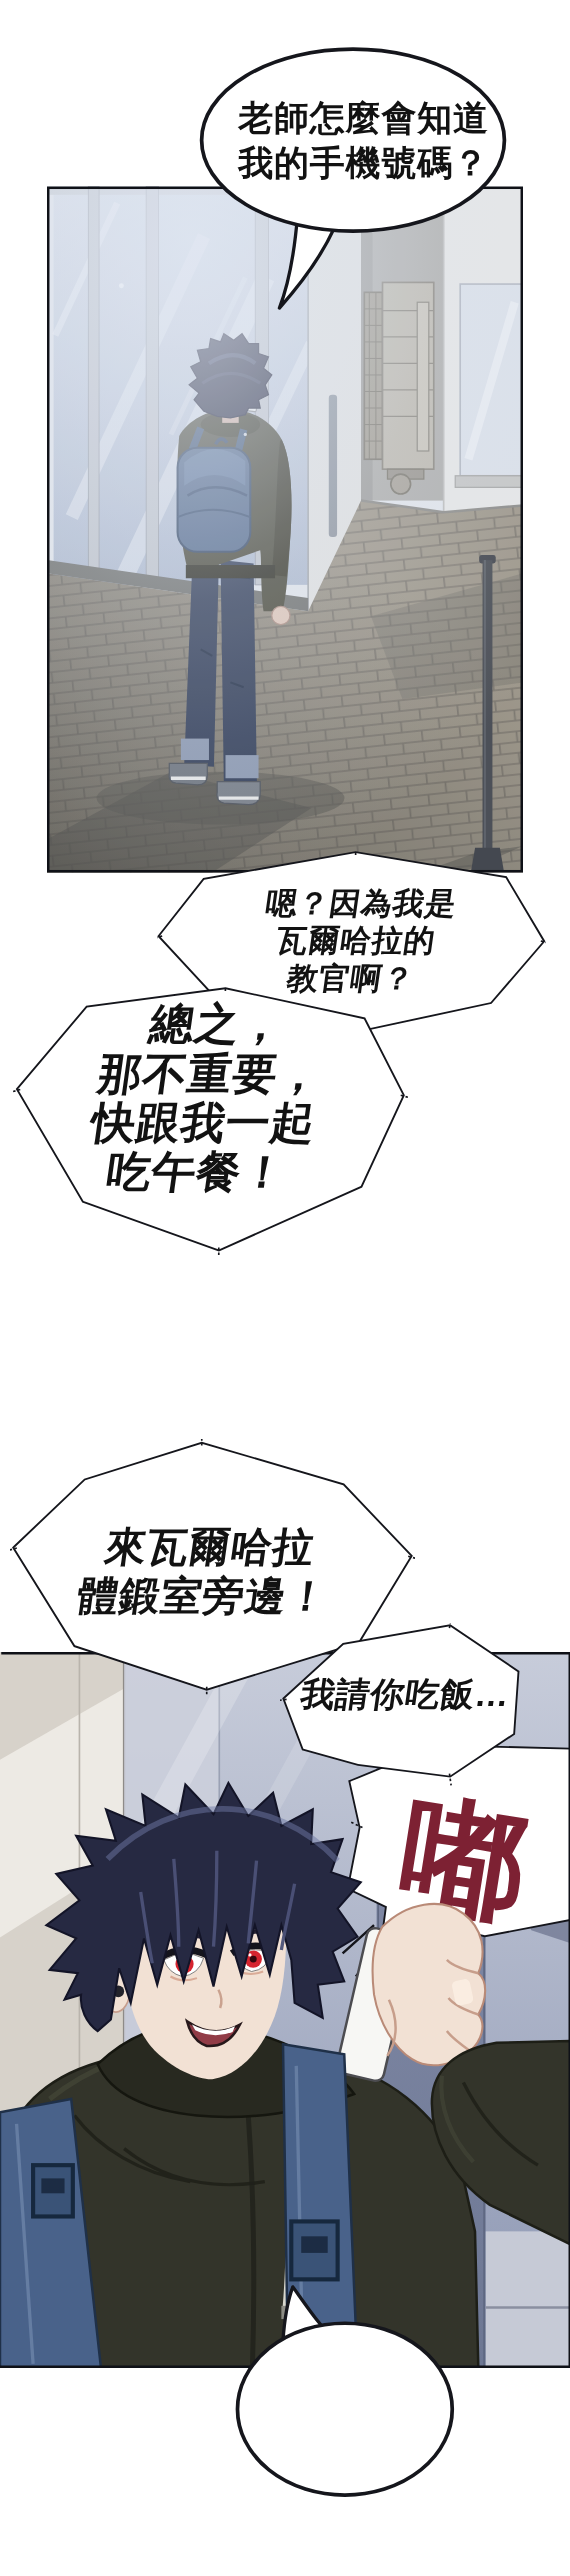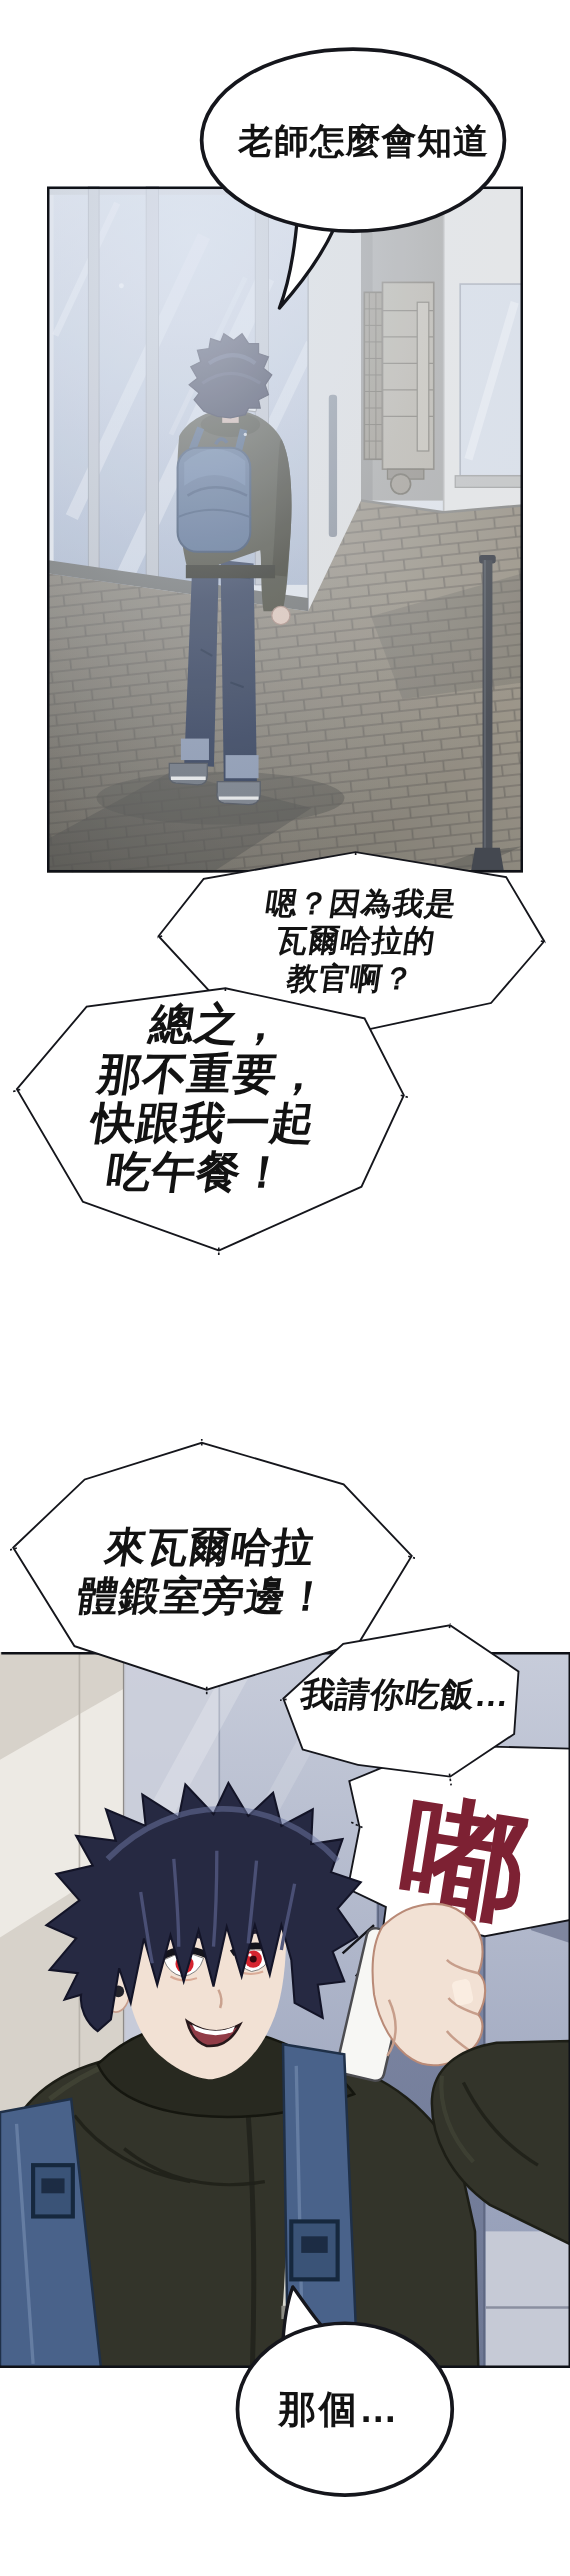--- a/index.html
+++ b/index.html
@@ -276,20 +276,21 @@
     <path d="M1.5 1.5 H688.5 V863.5 H0" fill="none" stroke="#0f1117" stroke-width="3"></path>
   </svg>
 
   <svg class="abs" style="left:190px;top:45px" width="331" height="273" viewBox="0 0 400 330">
     <path d="M130 205 C126 255 118 292 108 318 C140 282 162 248 174 222 Z" fill="#ffffff" stroke="#15161c" stroke-width="4" stroke-linejoin="round"></path>
     <ellipse cx="197" cy="115" rx="183" ry="110" fill="#ffffff" stroke="#15161c" stroke-width="4.5"></ellipse>
     <path d="M132 208 C150 214 166 216 172 214" stroke="#ffffff" stroke-width="8" fill="none"></path>
   </svg>
   <div class="btxt b1t" style="left:221px;top:87px;width:285px;height:108px">
     <span>老師怎麼會知道</span>
+    <span>我的手機號碼？</span>
   </div>
 
   <svg class="abs" style="left:157px;top:850px" width="389" height="186" viewBox="0 0 470 225">
     <polygon points="6,104 58,38 240,6 420,36 464,110 402,182 244,216 82,186" fill="#ffffff" stroke="#15161c" stroke-width="9"></polygon>
     <polygon points="6,104 58,38 240,6 420,36 464,110 402,182 244,216 82,186" fill="#ffffff" stroke="#ffffff" stroke-width="4.5"></polygon>
     <path d="M6 104 l-14 4 M464 110 l14 4 M240 6 l0 -14 M244 216 l0 14" stroke="#15161c" stroke-width="2" stroke-dasharray="3 3"></path>
   </svg>
   <div class="btxt b2t slant" style="left:207px;top:879px;width:298px;height:124px">
     <span>嗯？因為我是</span>
     <span>瓦爾哈拉的</span>
@@ -325,18 +326,15 @@
   </svg>
   <div class="btxtb5 btxt b5t slant" style="left:294px;top:1673px;width:223px;height:43px">
     <span>我請你吃飯…</span>
   </div>
 
   <svg class="abs" style="left:233px;top:2277px" width="232" height="223" viewBox="0 0 280 270">
     <path d="M60 78 C62 48 66 28 72 12 C92 40 104 58 118 70 Z" fill="#ffffff" stroke="#15161c" stroke-width="4" stroke-linejoin="round"></path>
     <ellipse cx="135" cy="160" rx="130" ry="104" fill="#ffffff" stroke="#15161c" stroke-width="4.5"></ellipse>
     <path d="M64 80 C80 82 100 80 114 74" stroke="#ffffff" stroke-width="8" fill="none"></path>
   </svg>
-  <div class="btxt b6t" style="left:248px;top:2381px;width:182px;height:58px">
-    <span>那個…</span>
-  </div>
 
 </div>
 
 
 </body></html>

